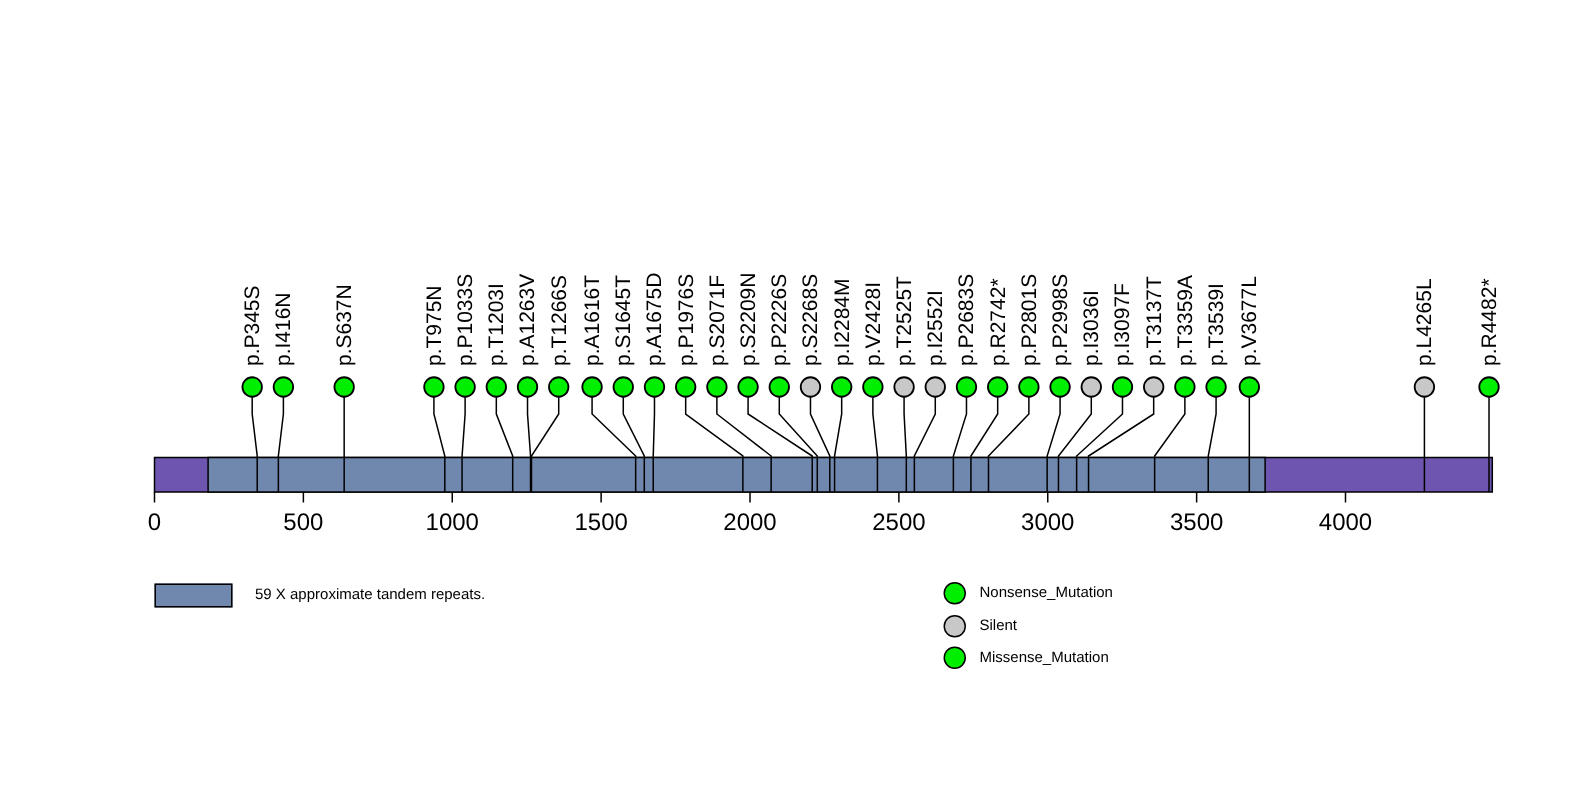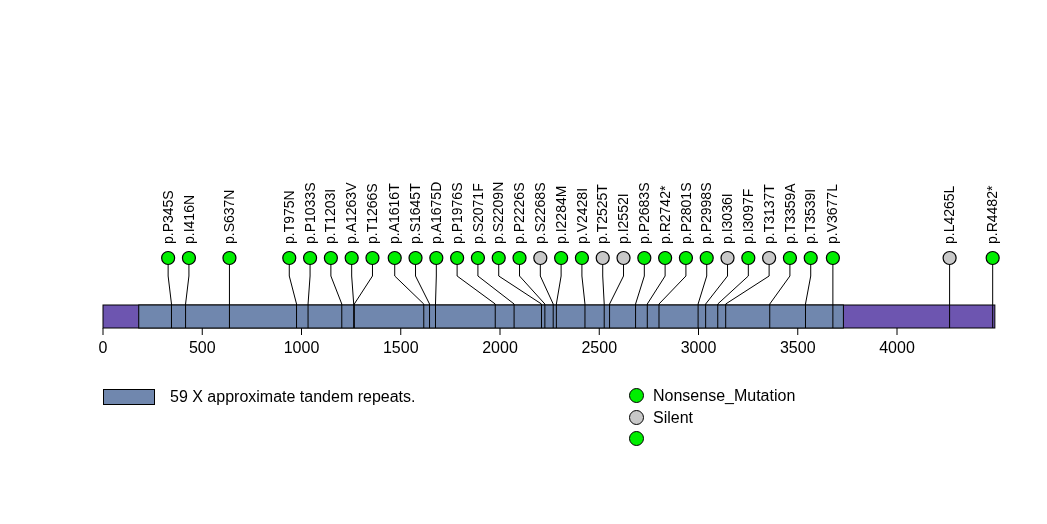--- a/index.html
+++ b/index.html
@@ -8,21 +8,21 @@
   svg text { font-family: "Liberation Sans", sans-serif; fill: #000; }
 
   .domain-legend {
     position: absolute; left: 103px; top: 386px;
     display: flex; align-items: center;
   }
   .domain-swatch {
     display: inline-block; width: 50px; height: 14px;
     border: 1px solid #000; margin-right: 15px;
   }
-  .legend-text { font-size: 16px; line-height: 21px; white-space: nowrap; }
+  .legend-text { font-size: 10px; line-height: 21px; white-space: nowrap; }
 
   .type-legend { position: absolute; left: 629px; top: 385px; }
   .type-row { display: flex; align-items: center; height: 21.5px; }
   .type-dot {
     display: inline-block; width: 13px; height: 13px; border-radius: 50%;
     border: 1px solid #000; margin-right: 9px; flex: 0 0 auto;
   }
 </style>
 </head>
 <body>
@@ -157,16 +157,17 @@
     <div class="type-row">
       <span class="type-dot" style="background: rgb(0, 238, 0);"></span>
       <span class="legend-text">Nonsense_Mutation</span>
     </div>
     <div class="type-row">
       <span class="type-dot" style="background: rgb(200, 200, 200);"></span>
       <span class="legend-text">Silent</span>
     </div>
     <div class="type-row">
       <span class="type-dot" style="background: rgb(0, 238, 0);"></span>
+      <span class="legend-text">Missense_Mutation</span>
     </div>
   </div>
 
 </div>
 
 </body></html>

